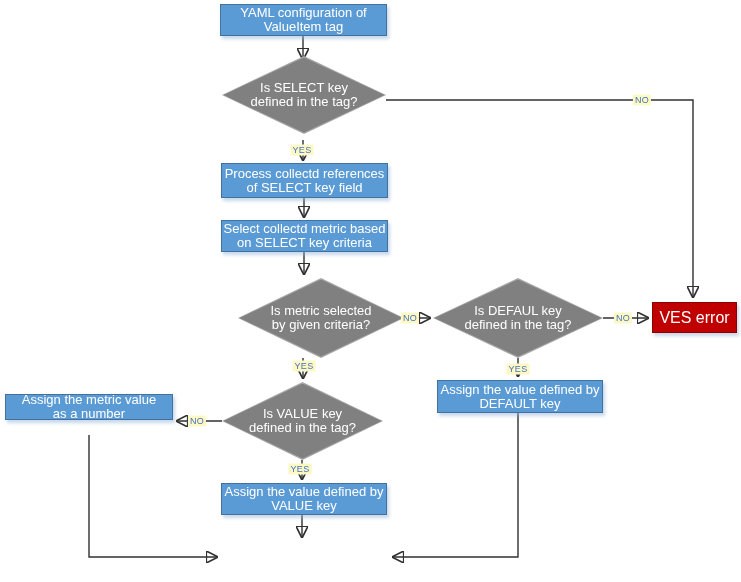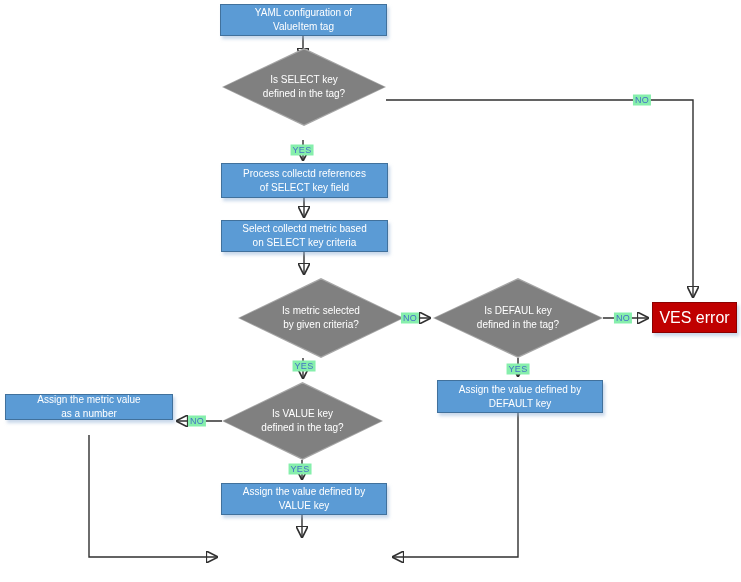--- a/index.html
+++ b/index.html
@@ -33,21 +33,21 @@
     display: flex;
     align-items: center;
     justify-content: center;
     text-align: center;
     z-index: 1;
     box-sizing: border-box;
   }
   .node-text {
     white-space: pre-line;
     color: #ffffff;
-    font-size: 10px;
+    font-size: 13px;
     line-height: 14px;
   }
   .box {
     background: var(--process-fill, #5B9BD5);
     border: 1px solid var(--process-border, #41719C);
     box-shadow: 2px 3px 3px rgba(150, 180, 215, 0.5);
   }
   .error-box {
     background: var(--error-fill, #C00000);
     border: 1px solid var(--error-border, #8B0000);
@@ -77,21 +77,21 @@
     inset: 0;
     display: flex;
     align-items: center;
     justify-content: center;
     text-align: center;
   }
   .edge-label {
     position: absolute;
     transform: translate(-50%, -50%);
     z-index: 2;
-    background: #86efac;
+    background: #fef9c3;
     color: var(--label-text, #4472C4);
     font-size: 9px;
     letter-spacing: 0.3px;
     padding: 0 2px;
     line-height: 11px;
   }
 </style>
 </head>
 <body>
 
@@ -147,21 +147,21 @@
     <span class="node-text">Assign the metric value
 as a number</span>
   </div>
 
   <div class="node box" style="left:221px;top:483px;width:166px;height:32px">
     <span class="node-text">Assign the value defined by
 VALUE key</span>
   </div>
 
 
-  <div class="diamond-wrap" style="left:222px;top:48px;width:164px;height:78px">
+  <div class="diamond-wrap" style="left:222px;top:56px;width:164px;height:78px">
     <div class="diamond-outer"></div>
     <div class="diamond-inner"></div>
     <span class="node-text">Is SELECT key
 defined in the tag?</span>
   </div>
 
   <div class="diamond-wrap" style="left:238px;top:278px;width:166px;height:80px">
     <div class="diamond-outer"></div>
     <div class="diamond-inner"></div>
     <span class="node-text">Is metric selected

